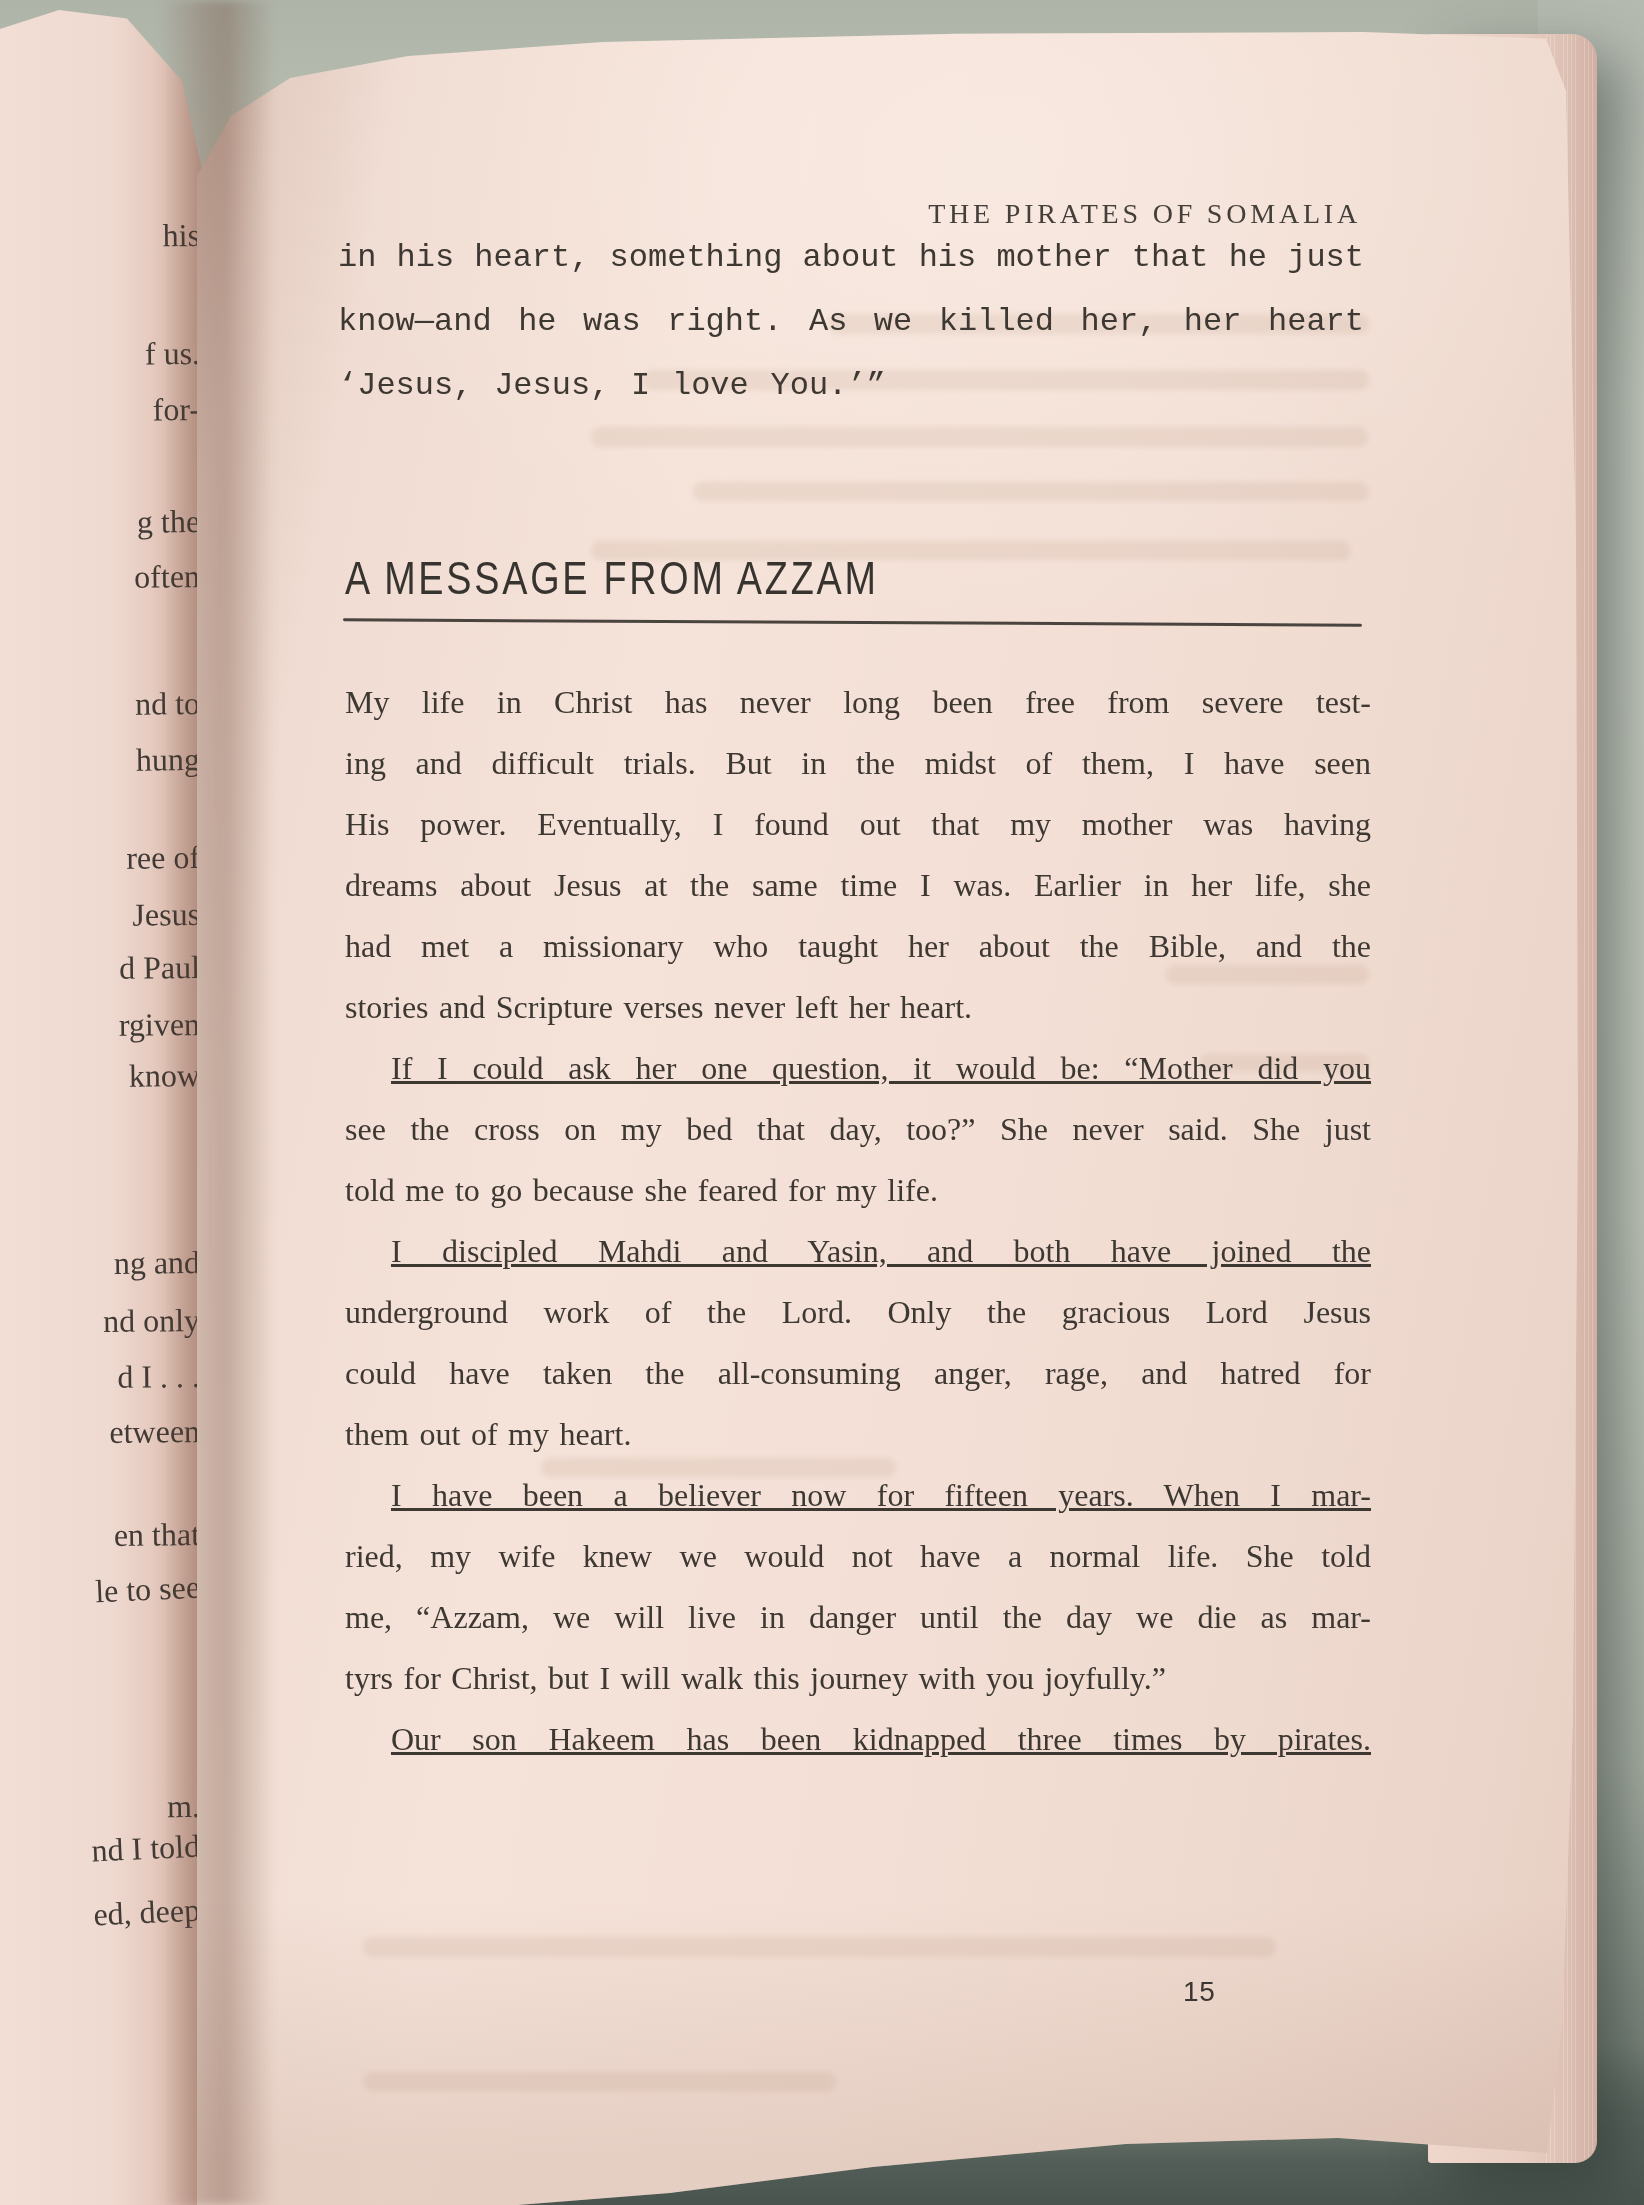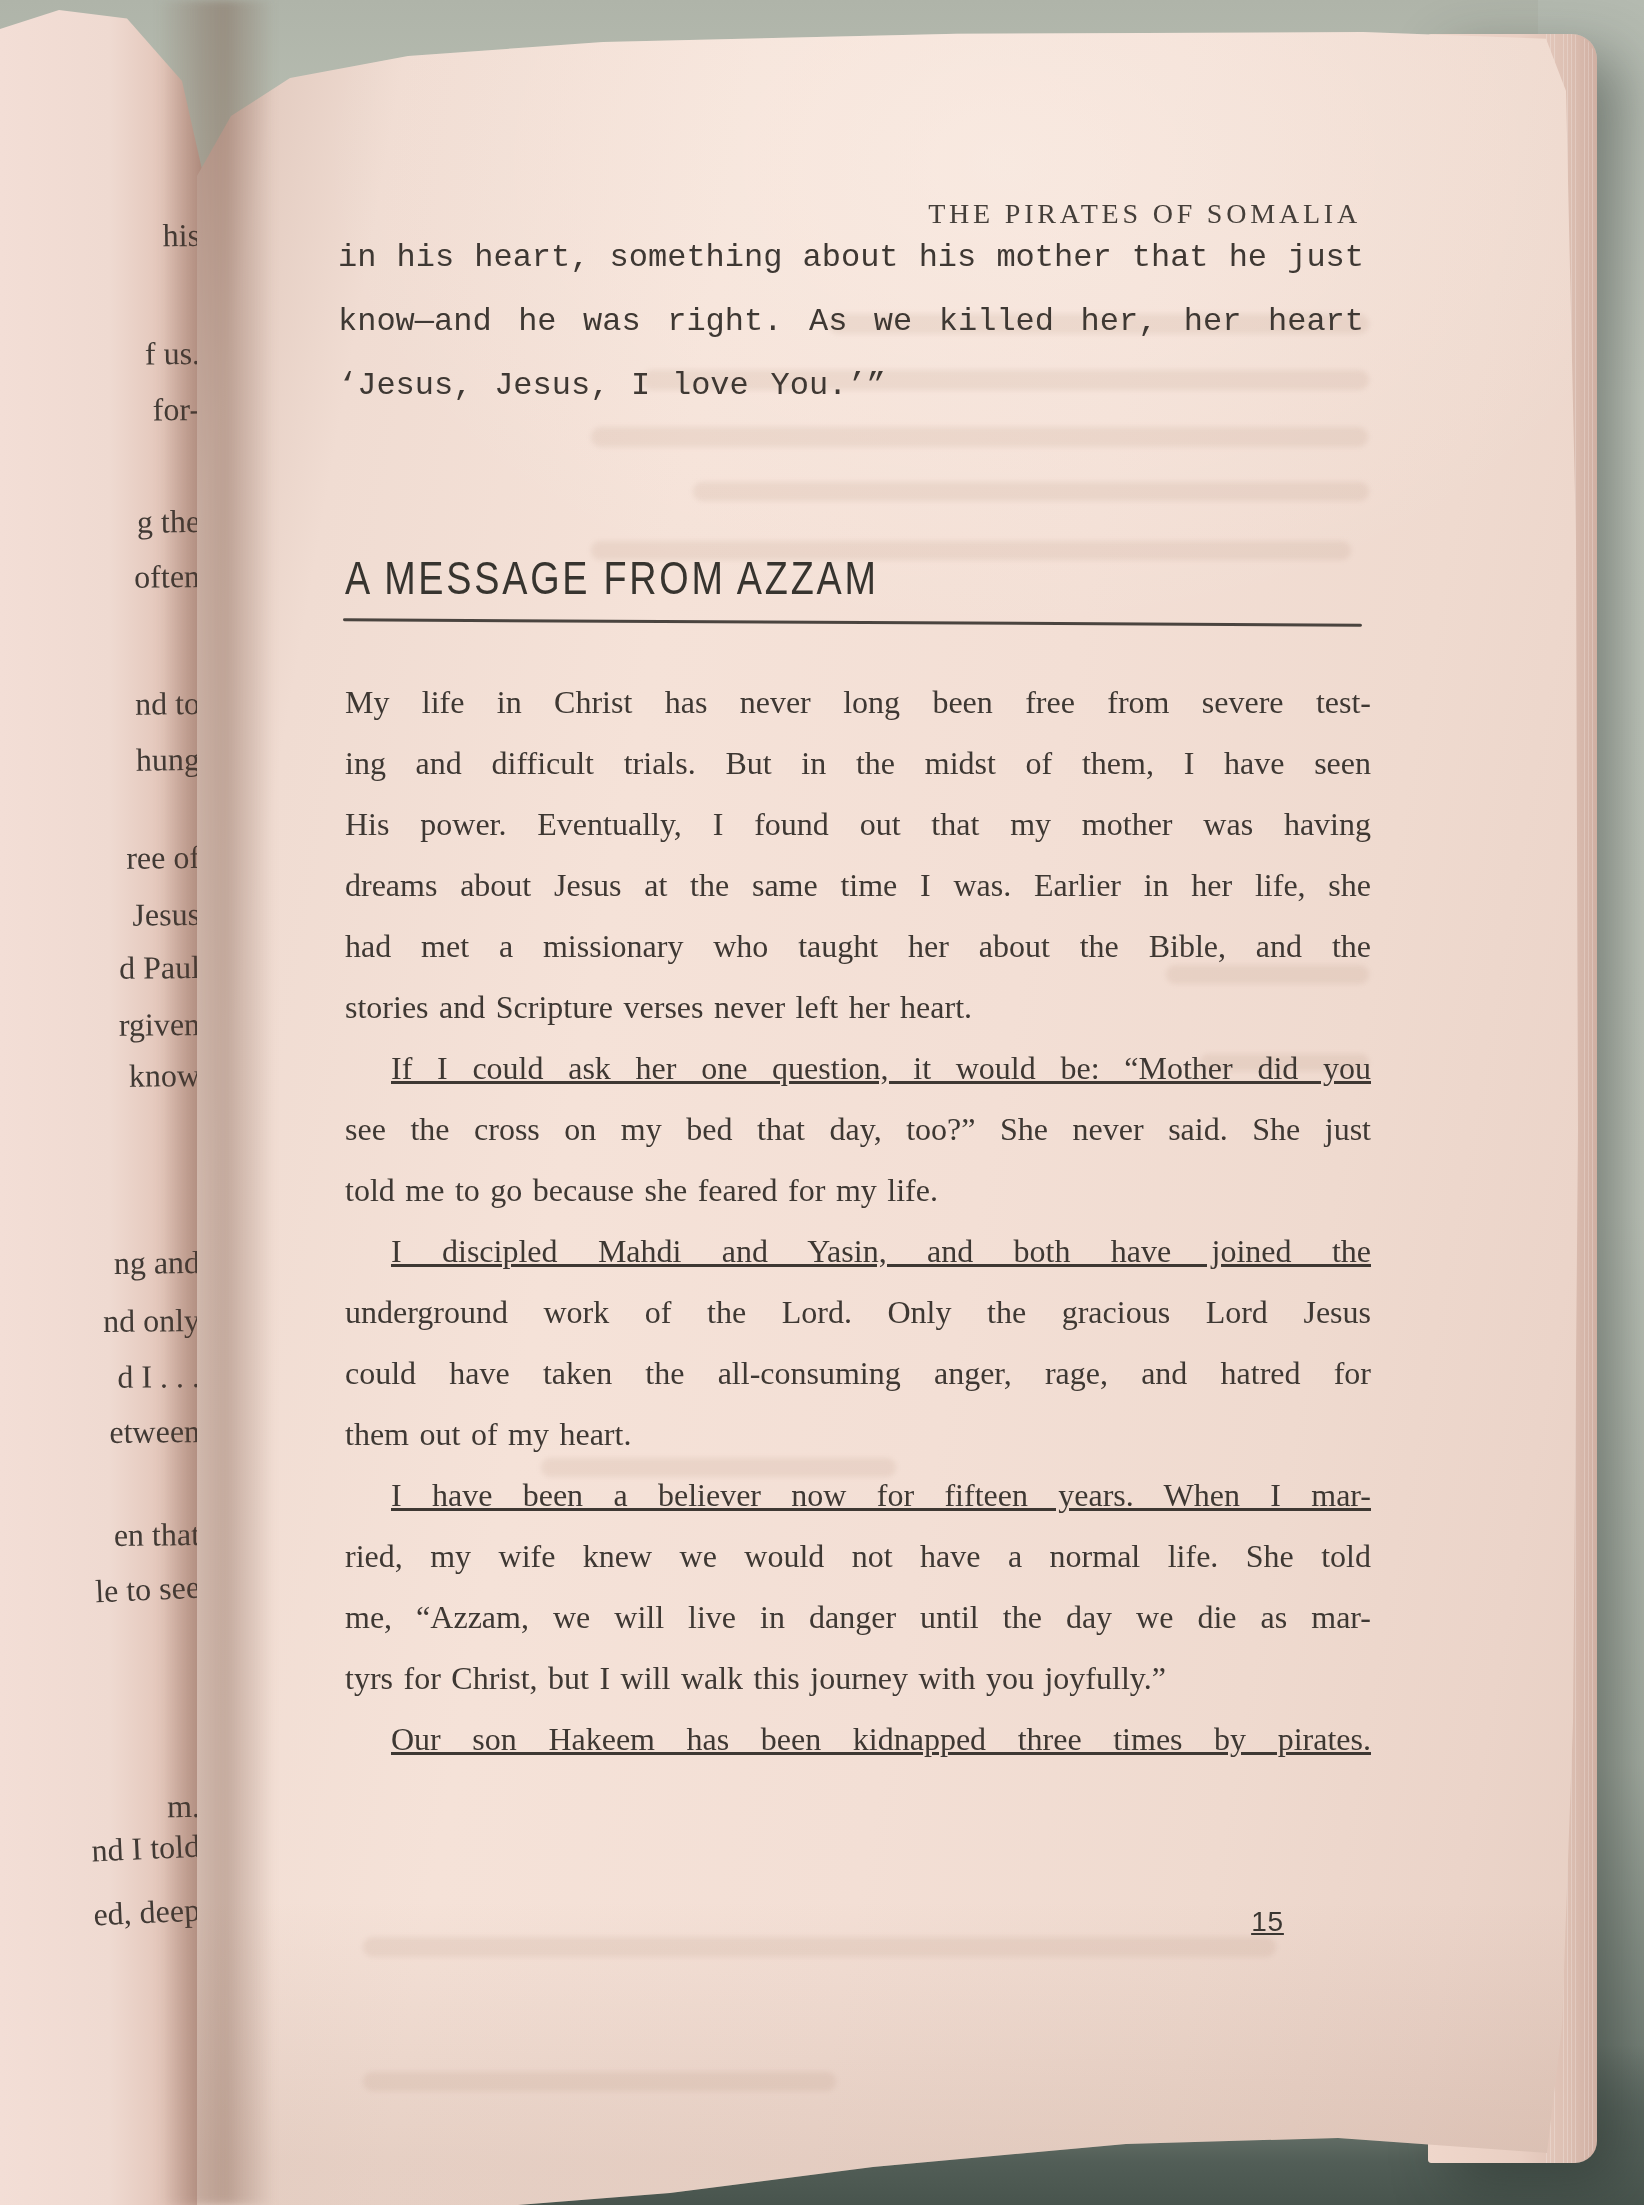--- a/index.html
+++ b/index.html
@@ -47,22 +47,22 @@
   #intro .line{height:64px;line-height:64px;}
   #heading{left:345px;top:551px;width:1183px;font-family:"Liberation Sans",sans-serif;
            font-size:46px;letter-spacing:3.4px;color:#37342f;transform:scale(.82,1) ;transform-origin:left top;white-space:nowrap;}
   #rule{left:343px;top:621px;width:1019px;height:3.4px;background:#4a443f;transform:rotate(.3deg);border-radius:1.7px;}
   #body-text{left:345px;top:672px;width:1026px;}
   .line{height:61px;line-height:61px;font-size:32px;color:#3e3833;white-space:nowrap;
         text-align:justify;text-align-last:justify;white-space:normal;overflow:hidden;}
   .line.end{text-align:left;text-align-last:left;word-spacing:2.5px;}
   .ind{padding-left:46px;box-sizing:border-box;text-decoration:underline;}
   .it{font-style:italic;}
-  #page-number{left:1183px;top:1906px;width:169px;text-align:center;font-family:"Liberation Sans",sans-serif;
-           font-size:28px;color:#3a3631;letter-spacing:0.8px;text-decoration:underline;}
+  #page-number{left:1183px;top:1976px;width:169px;text-align:left;font-family:"Liberation Sans",sans-serif;
+           font-size:28px;color:#3a3631;letter-spacing:0.8px;}
 </style>
 </head>
 <body>
 
 <div id="canvas">
 
   <div class="abs" id="bg-right"></div>
   <div class="abs" id="bottom-shadow"></div>
 
   <div class="abs" id="fore-edge">

